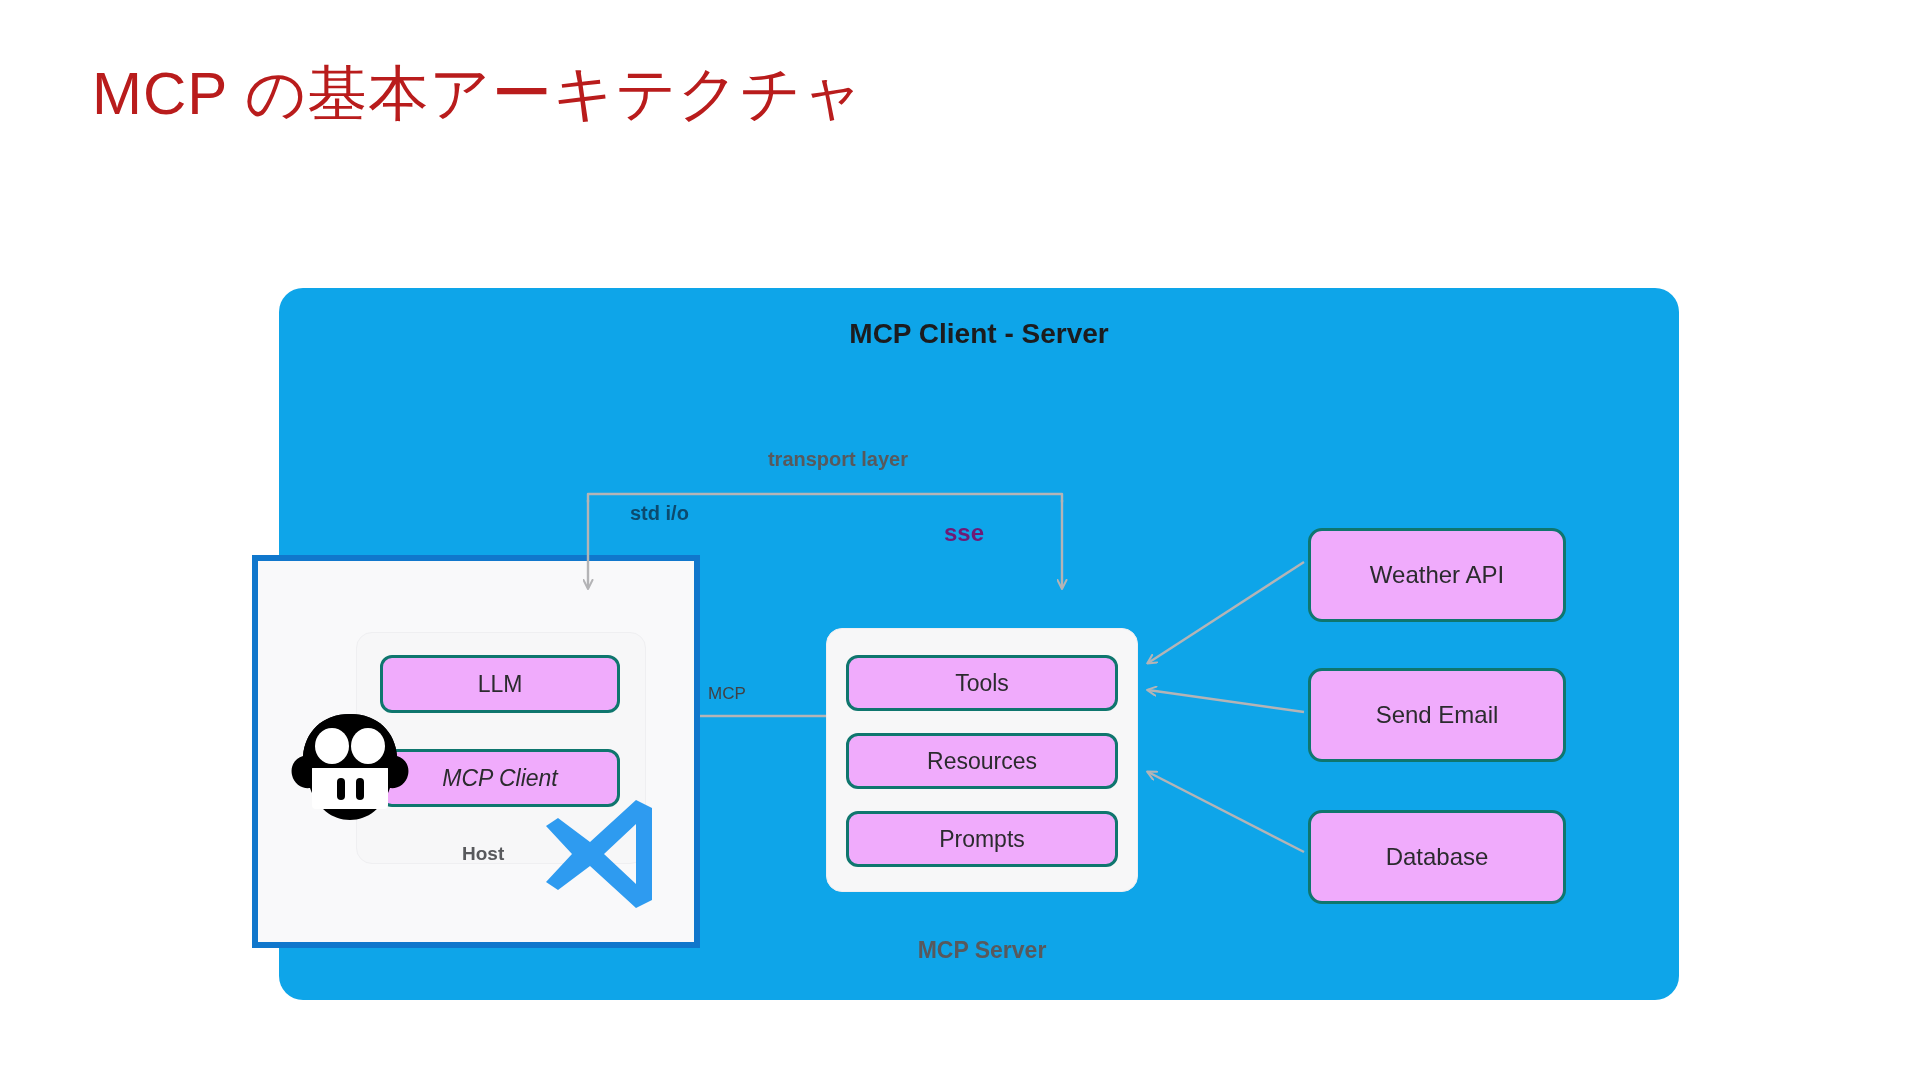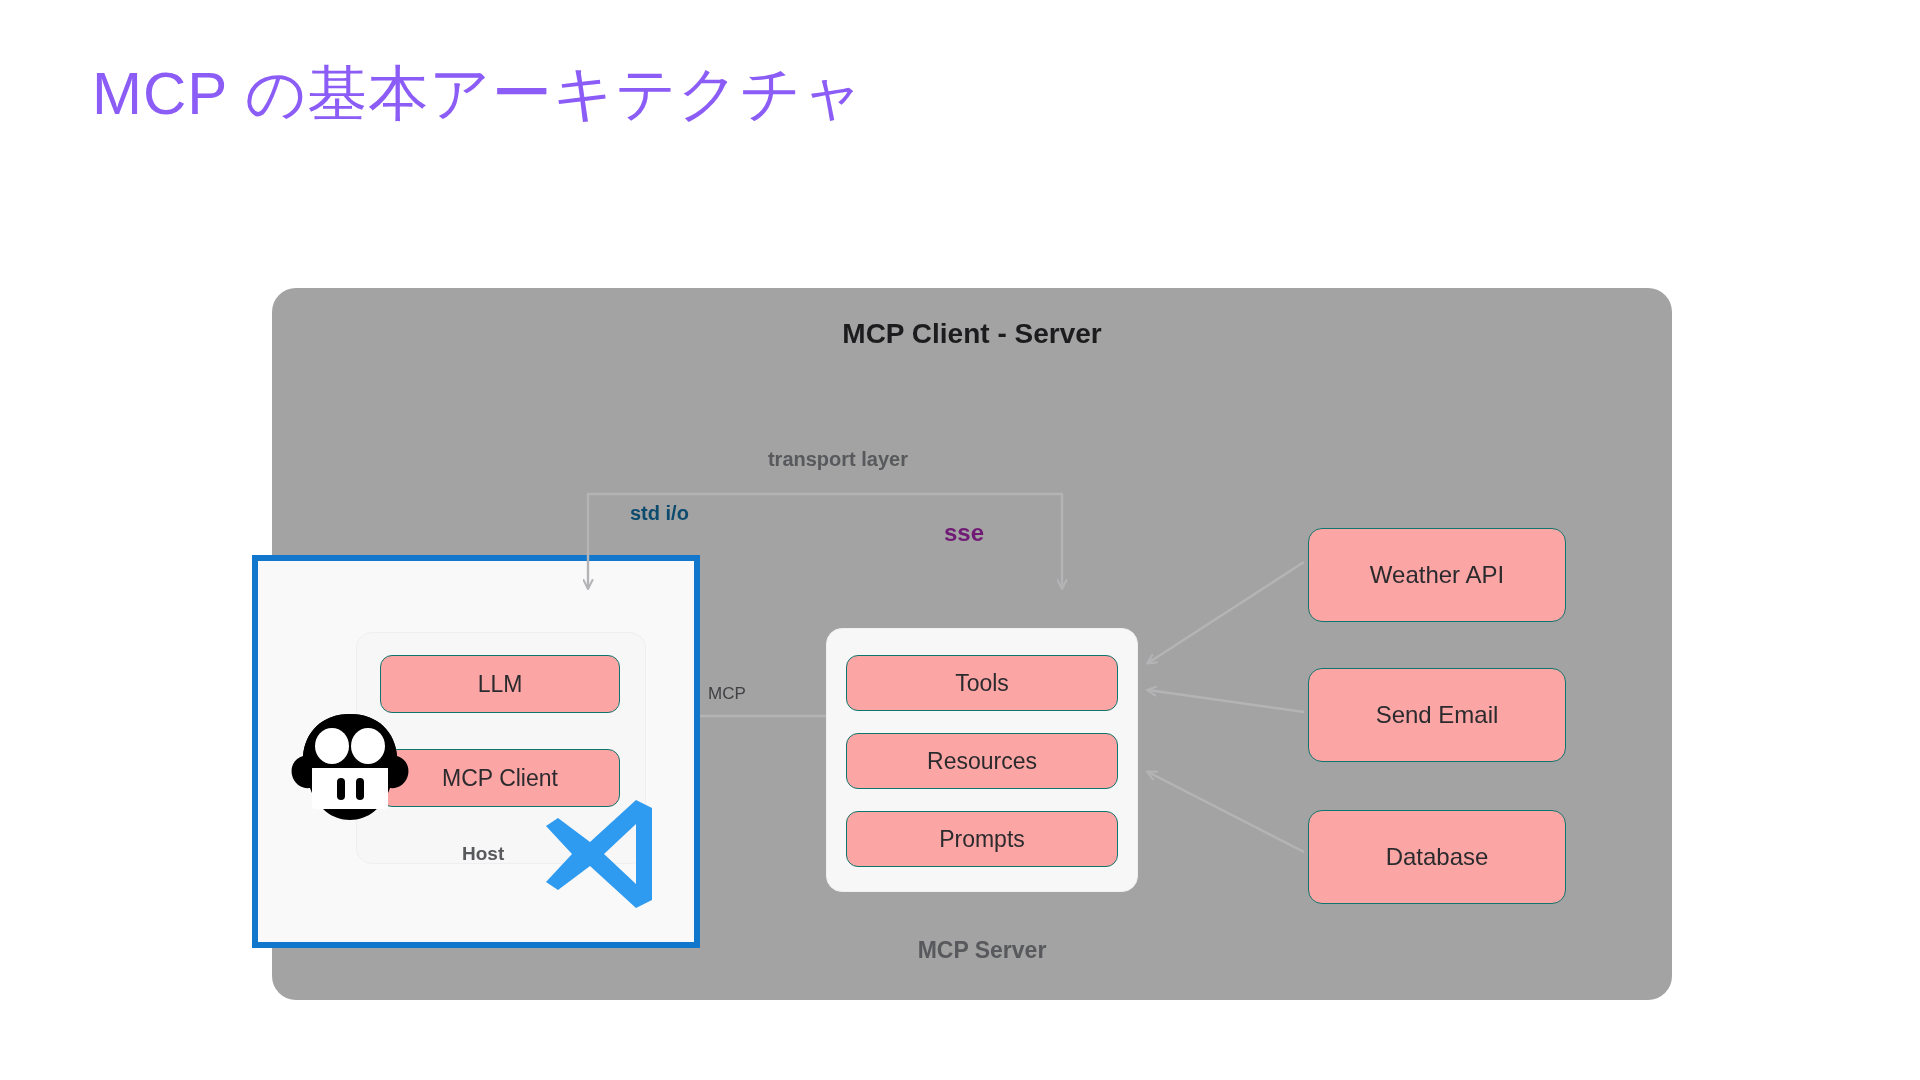--- a/index.html
+++ b/index.html
@@ -10,49 +10,49 @@
     overflow:hidden;
   }
   #root { position:relative; width:1920px; height:1080px; }
 
   
   .slide-title{
     position:absolute;
     left:92px; top:58px;
     font-size:60px;
     font-weight:400;
-    color:#8b5cf6;
+    color:#b91c1c;
     letter-spacing:1px;
     white-space:nowrap;
     line-height:1.2;
   }
 
   
   .diagram-panel{
     position:absolute;
-    left:272px; top:288px;
+    left:279px; top:288px;
     width:1400px; height:712px;
-    background:#a3a3a3;
+    background:#0ea5e9;
     border-radius:24px;
   }
   .diagram-title{
     position:absolute;
     left:0; top:30px;
     width:100%;
     text-align:center;
     font-size:28px;
     font-weight:bold;
     color:#1c1c1e;
   }
 
   
   .card{
     position:absolute;
-    background:#fca5a5;
-    border:1px solid #0f766e;
+    background:#f0abfc;
+    border:3px solid #0f766e;
     border-radius:12px;
     display:flex;
     align-items:center;
     justify-content:center;
     font-size:23px;
     color:#2b2b2e;
   }
 
   
   .host-box{
@@ -66,21 +66,21 @@
   .host-inner{
     position:absolute;
     left:356px; top:632px;
     width:290px; height:232px;
     background:#f7f7f8;
     border:1px solid #efeff1;
     border-radius:16px;
     z-index:5;
   }
   .llm-card{ left:380px; top:655px; width:240px; height:58px; z-index:6; }
-  .mcpclient-card{ left:380px; top:749px; width:240px; height:58px; z-index:6; }
+  .mcpclient-card{ left:380px; top:749px; width:240px; height:58px; z-index:6;font-style:italic; }
 
   .host-label{
     position:absolute;
     left:462px; top:843px;
     font-size:19px;
     font-weight:bold;
     color:#58595c;
     z-index:7;
   }
 

